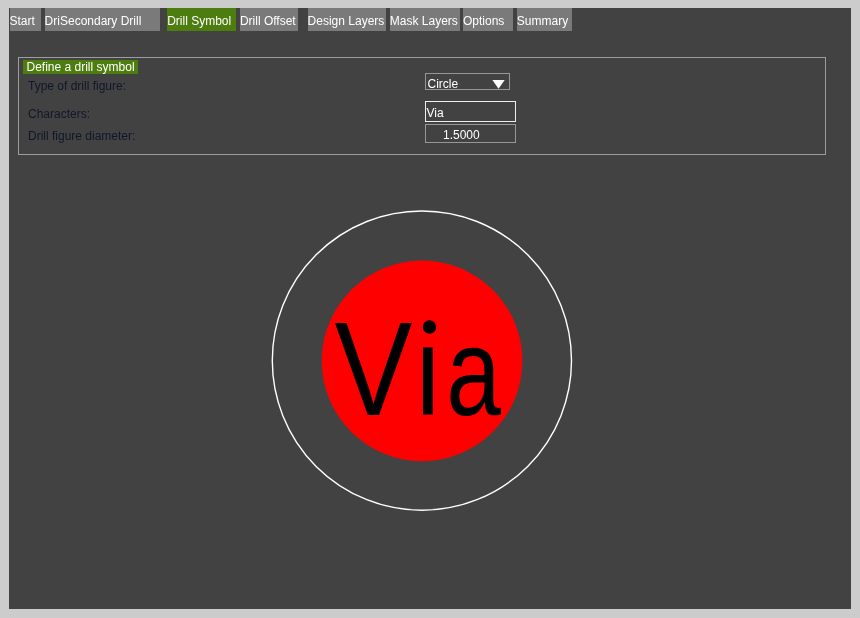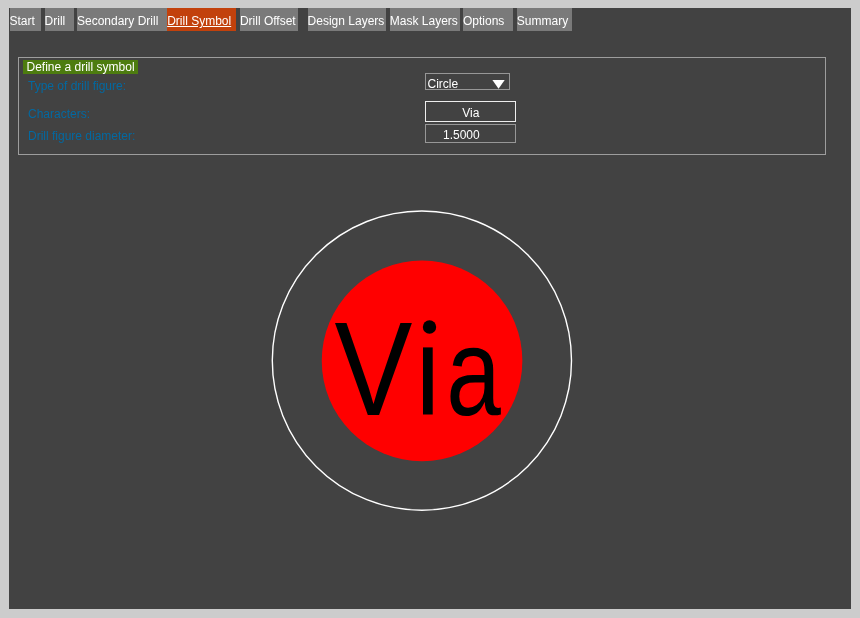--- a/index.html
+++ b/index.html
@@ -1,35 +1,35 @@
 <!DOCTYPE html>
 <html><head>
 <meta charset="utf-8">
 <style>
   html,body{margin:0;padding:0;}
   *{box-sizing:border-box;}
   body{width:860px;height:618px;background:#cccccc;font-family:"Liberation Sans",sans-serif;overflow:hidden;position:relative;}
   .abs{position:absolute;}
   .dialog{left:9px;top:8px;width:842px;height:601px;background:#424242;}
   .tab{top:8px;height:23px;background:#7a7a7a;color:#ffffff;font-size:12px;line-height:27px;text-align:left;white-space:nowrap;}
-  .tab.active{background:#c2410c;text-decoration:underline;}
+  .tab.active{background:#4d7c0f;}
   .gbox{left:18px;top:56.5px;width:808px;height:98px;border:1px solid #9d9d9d;}
   .glabel{left:23px;top:60px;font-size:12px;color:#ffffff;background:#4d7c0f;padding:0 3.5px;white-space:nowrap;}
-  .flabel{font-size:12px;color:#0369a1;white-space:nowrap;}
+  .flabel{font-size:12px;color:#0f172a;white-space:nowrap;}
   .dd{left:425px;top:73.4px;width:84.5px;height:17px;border:1px solid #979797;background:#424242;color:#fff;font-size:12px;line-height:20.1px;padding-left:1.5px;}
-  .inp1{left:424.5px;top:101px;width:91.6px;height:21.4px;border:1.5px solid #eeeeee;background:#424242;color:#fff;font-size:12px;line-height:22.4px;padding-left:1px;text-align:center;}
+  .inp1{left:424.5px;top:101px;width:91.6px;height:21.4px;border:1.5px solid #eeeeee;background:#424242;color:#fff;font-size:12px;line-height:22.4px;padding-left:1px;}
   .inp2{left:425px;top:124px;width:90.5px;height:18.7px;border:1px solid #979797;background:#424242;color:#fff;font-size:12px;line-height:20.4px;padding-left:17px;}
 </style>
 </head>
 <body>
   <div class="abs dialog"></div>
 
   <div class="abs tab" style="left:9.5px;width:31.7px;">Start</div>
   <div class="abs tab" style="left:44.6px;width:29.4px;">Drill</div>
-  <div class="abs tab" style="left:77px;width:100px;">Secondary Drill</div>
+  <div class="abs tab" style="left:60px;width:100px;">Secondary Drill</div>
   <div class="abs tab active" style="left:167.2px;width:69.2px;">Drill Symbol</div>
   <div class="abs tab" style="left:239.9px;width:58px;">Drill Offset</div>
   <div class="abs tab" style="left:307.6px;width:78.4px;">Design Layers</div>
   <div class="abs tab" style="left:389.8px;width:70.4px;">Mask Layers</div>
   <div class="abs tab" style="left:463px;width:50.1px;">Options</div>
   <div class="abs tab" style="left:516.8px;width:55.2px;">Summary</div>
 
   <div class="abs gbox"></div>
   <div class="abs glabel">Define a drill symbol</div>
 

